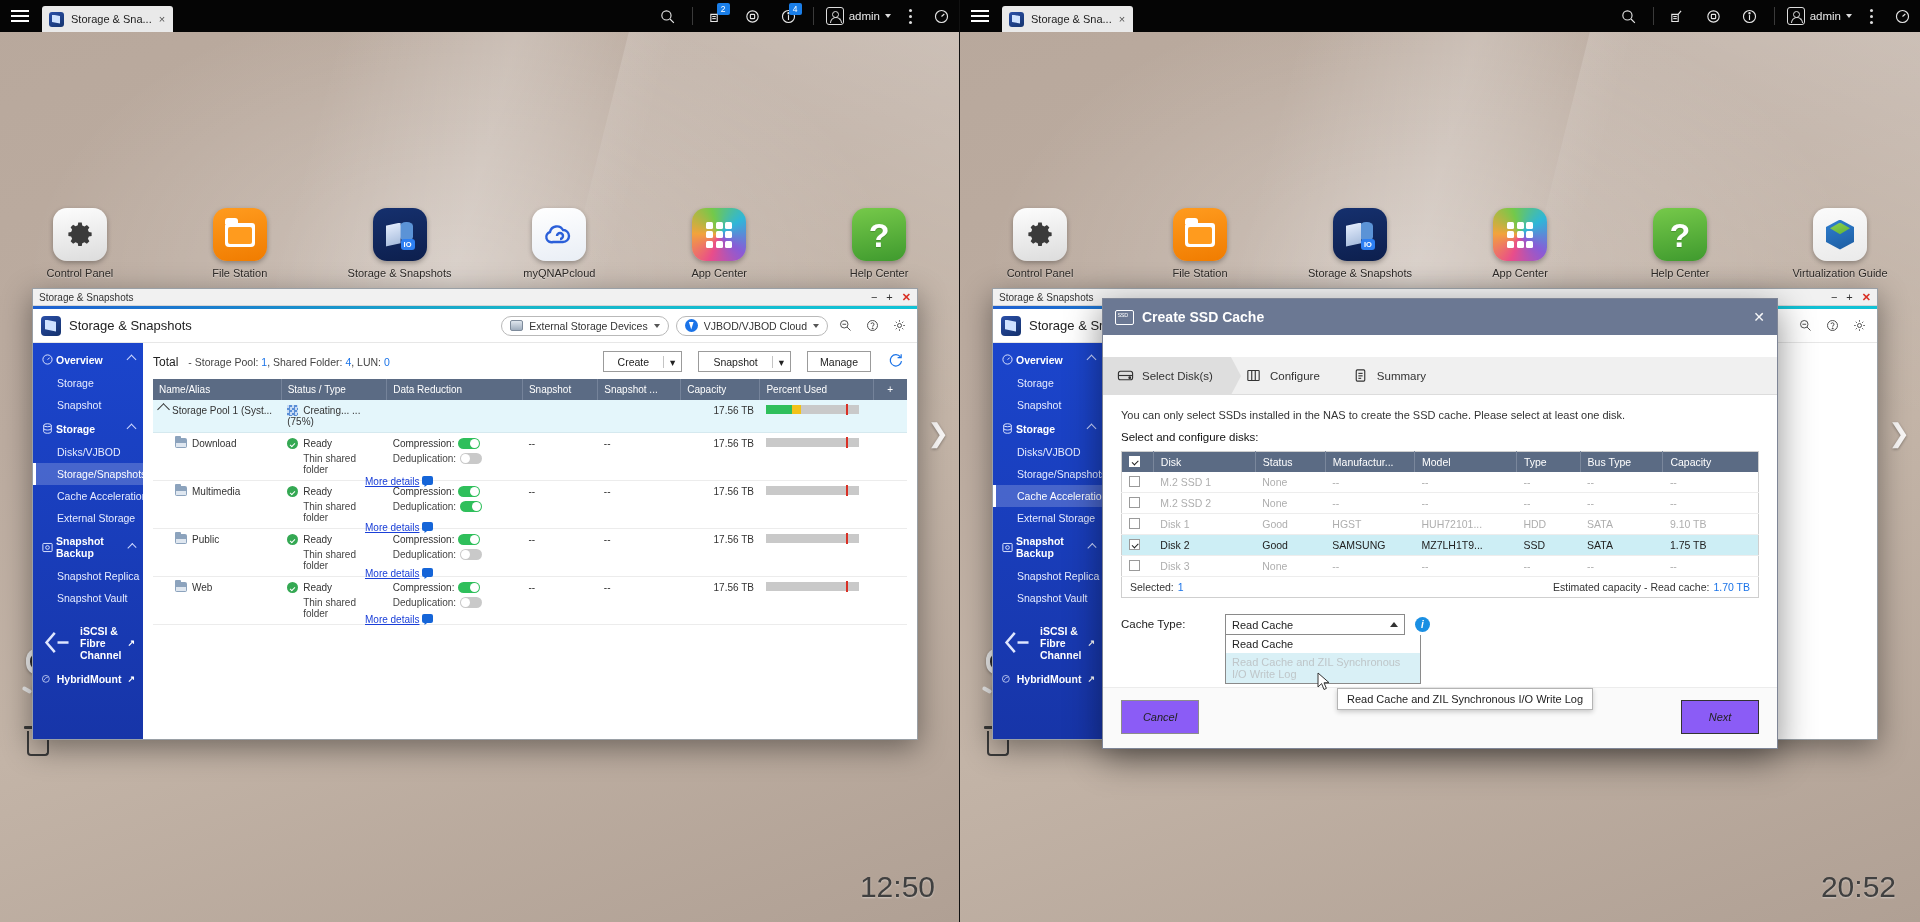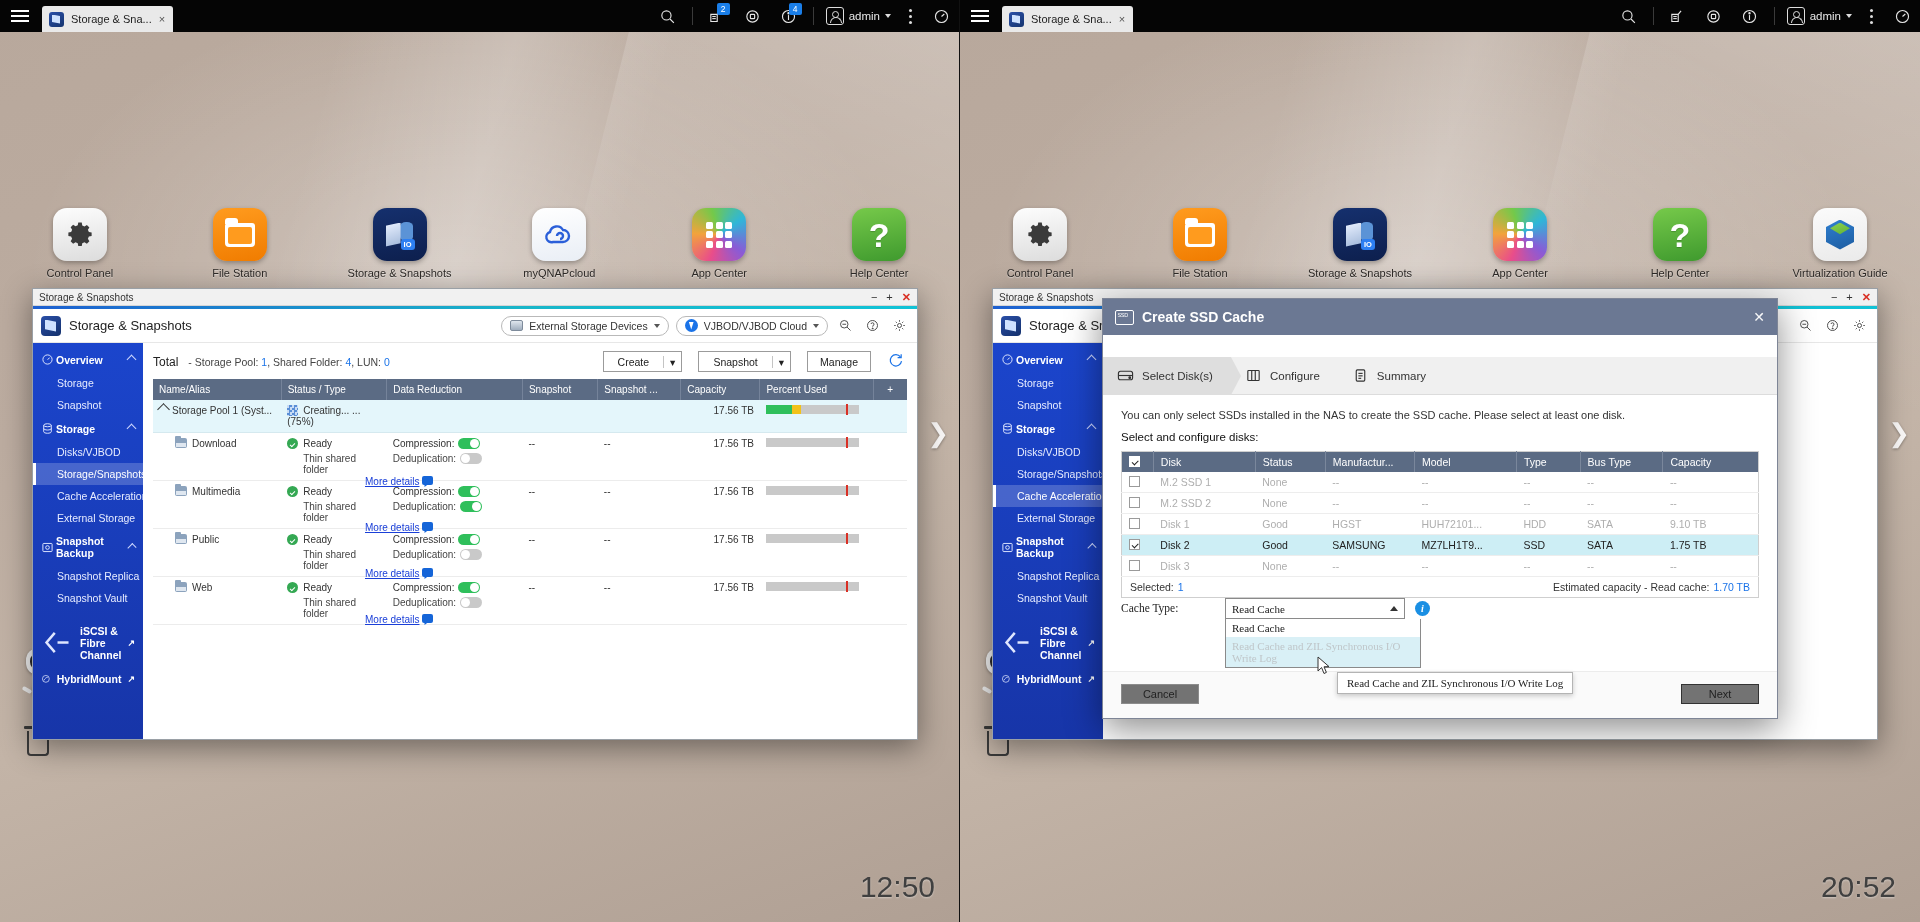--- a/index.html
+++ b/index.html
@@ -226,39 +226,39 @@
   table.dsk td{ padding:4px 7px; border-bottom:1px solid #ededed; color:#333;}
   table.dsk tr.dim td{ color:#aeaeae; }
   table.dsk tr.sel{ background:#cdeef5; }
   table.dsk tr.sel td{ color:#222; }
   .cbx{ display:inline-block;width:11px;height:11px;border:1px solid #9a9a9a;background:#fff;position:relative;vertical-align:-1px;}
   .cbx.on:after{content:"";position:absolute;left:2px;top:3px;width:5px;height:2.5px;border-left:1.5px solid #222;border-bottom:1.5px solid #222;transform:rotate(-45deg);}
   .cbx.hdr{ border-color:#fff; background:#fff;}
   .selbar{ display:flex; align-items:center; border:1px solid #cfcfcf; border-top:none; padding:4px 8px; font-size:10.5px; color:#333;}
   .selbar .r{ margin-left:auto;}
   .blue{ color:#1a73e8; }
-  .ctrow{ display:flex; align-items:flex-start; position:relative;font-family:Liberation Serif, serif;}
+  .ctrow{ display:flex; align-items:flex-start; margin-top:16px; position:relative;}
   .ctlbl{ width:104px; font-size:11.5px; color:#222; padding-top:4px;}
   .selwrap{ position:relative; width:180px;}
   .selbox{ height:21px; border:1px solid #8a8a8a; background:#fff; display:flex; align-items:center;
     padding:0 6px; font-size:11px; color:#222; cursor:pointer;}
   .selbox .up{ margin-left:auto; width:0;height:0;border-left:4px solid transparent;border-right:4px solid transparent;border-bottom:5px solid #333;}
   .optlist{ position:absolute; left:0; top:21px; width:196px; border:1px solid #8a8a8a; border-top:none;
     background:#fff; z-index:5;}
   .opt{ padding:3px 6px; font-size:11px; color:#222; cursor:pointer;}
   .opt.hov{ background:#d9f0f6; color:#bfc6c9;}
   .infoi{ width:15px;height:15px;border-radius:50%;background:#1a8fe3;color:#fff;font-size:10px;
     display:flex;align-items:center;justify-content:center;margin-left:10px;margin-top:3px;font-weight:bold;font-style:italic;cursor:pointer;}
   .tip{ position:absolute; border:1px solid #b4b4b4; background:#fff; font-size:11px; color:#222;
     padding:4px 9px; box-shadow:0 2px 5px rgba(0,0,0,.2); white-space:nowrap; z-index:8;}
   .cursor{ position:absolute; width:14px; height:19px; z-index:9; }
   .cursor svg{ width:14px; height:19px; }
   .m-foot{ display:flex; align-items:center; padding:12px 18px 14px; background:#fafafa; border-top:1px solid #ececec;}
-  .mbtn{ height:20px; min-width:78px; border:1px solid #8c8c8c; background:#737373; font-size:11px; color:#222;
-    display:flex;align-items:center;justify-content:center;cursor:pointer;}
+  .mbtn{ height:34px; min-width:78px; border:1px solid #8c8c8c; background:#8b5cf6; font-size:11px; color:#222;
+    display:flex;align-items:center;justify-content:center;cursor:pointer;font-style:italic;}
   .mbtn.right{ margin-left:auto; border-color:#333;}
 </style>
 </head>
 <body>
 
 <div class="stage">
 
   <div class="pane left">
     <div class="desktop"></div>
     <div class="desk-sheen"></div>

